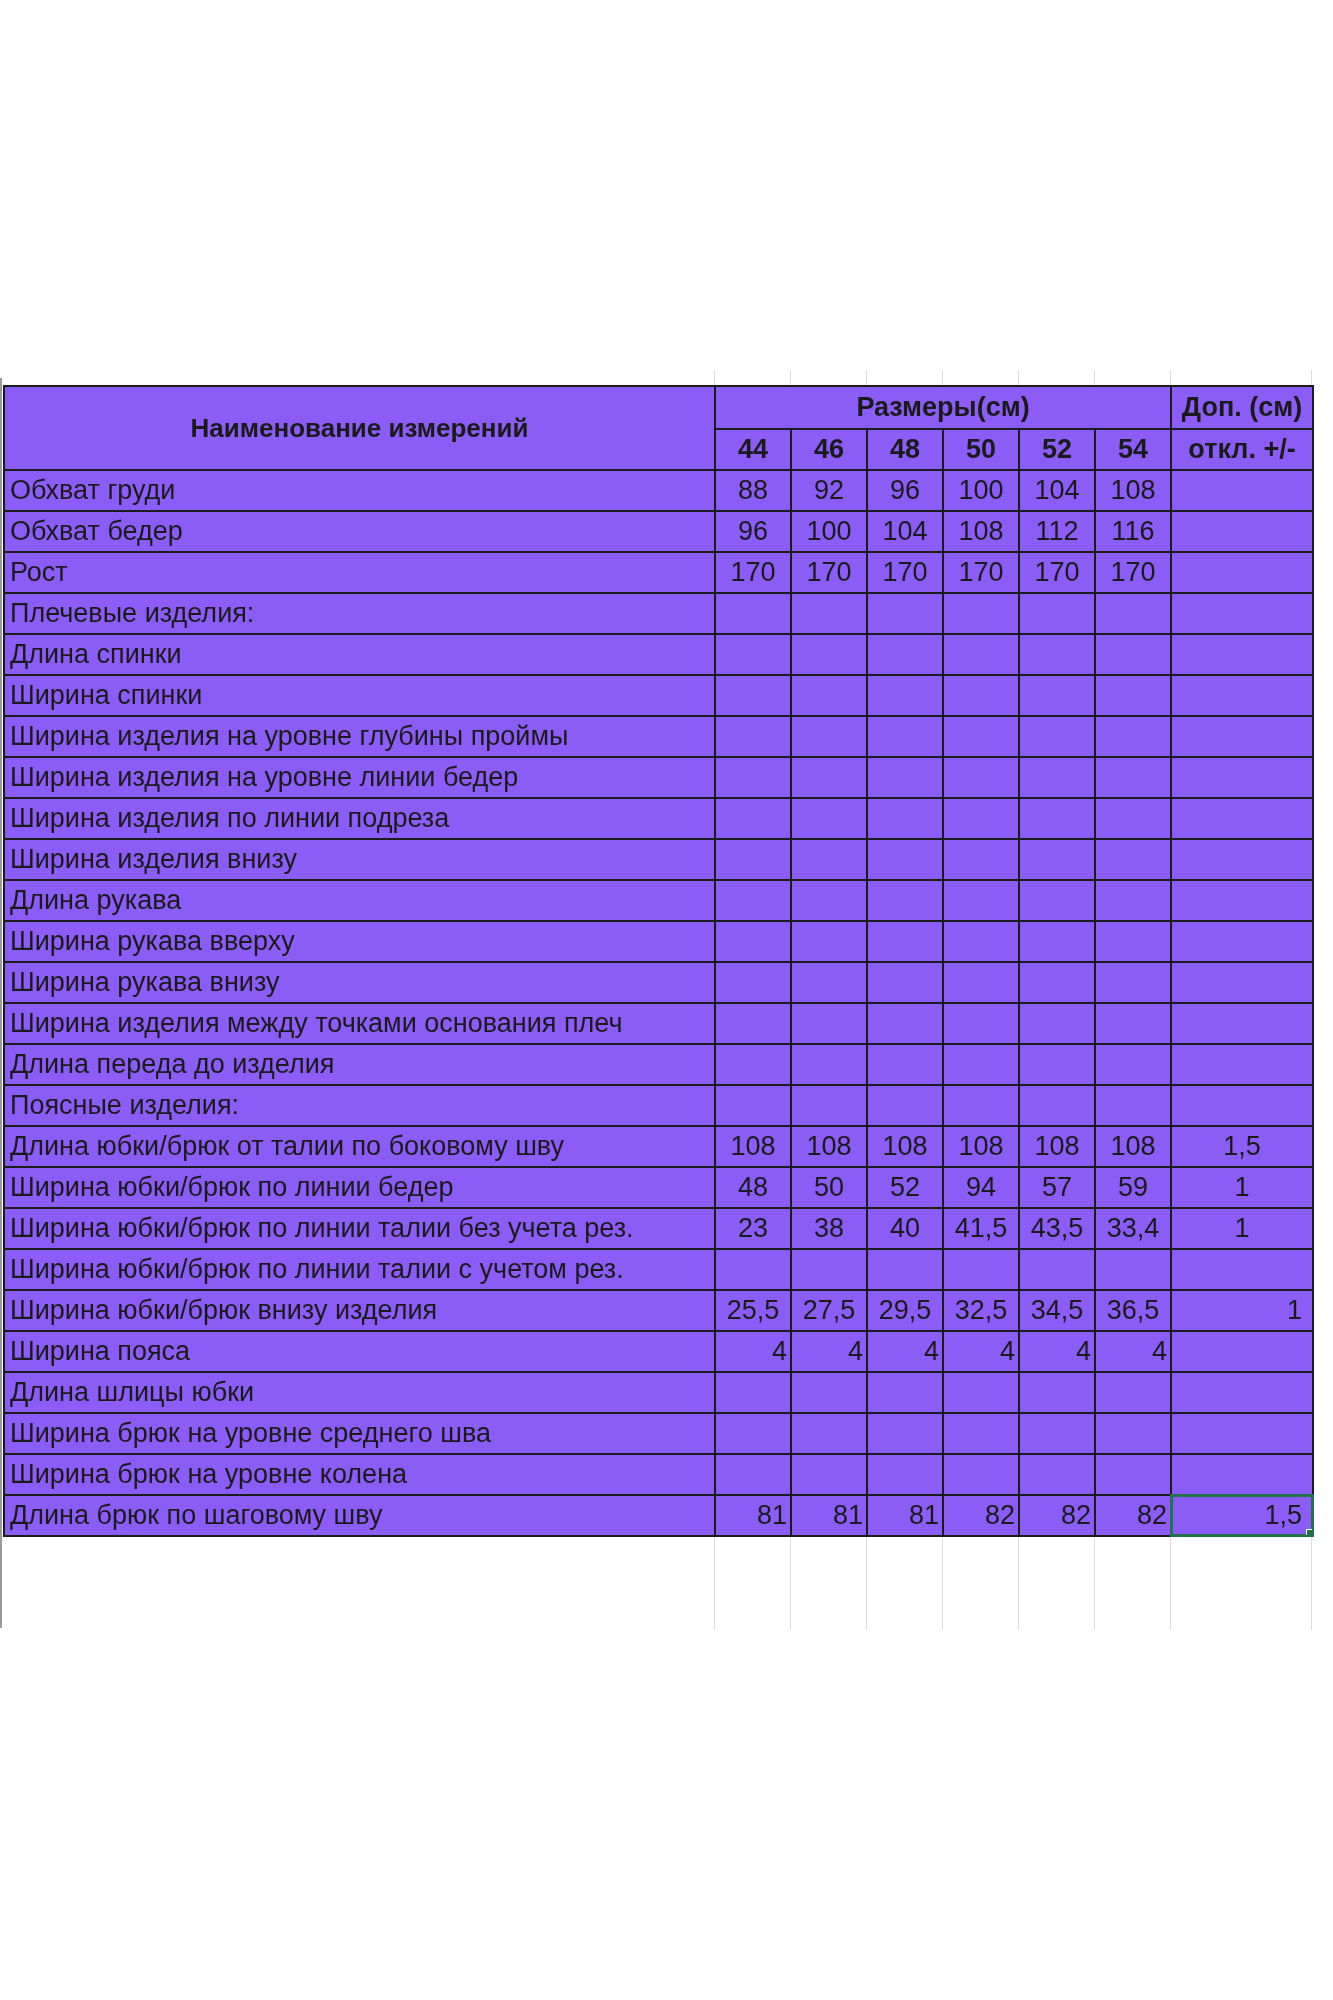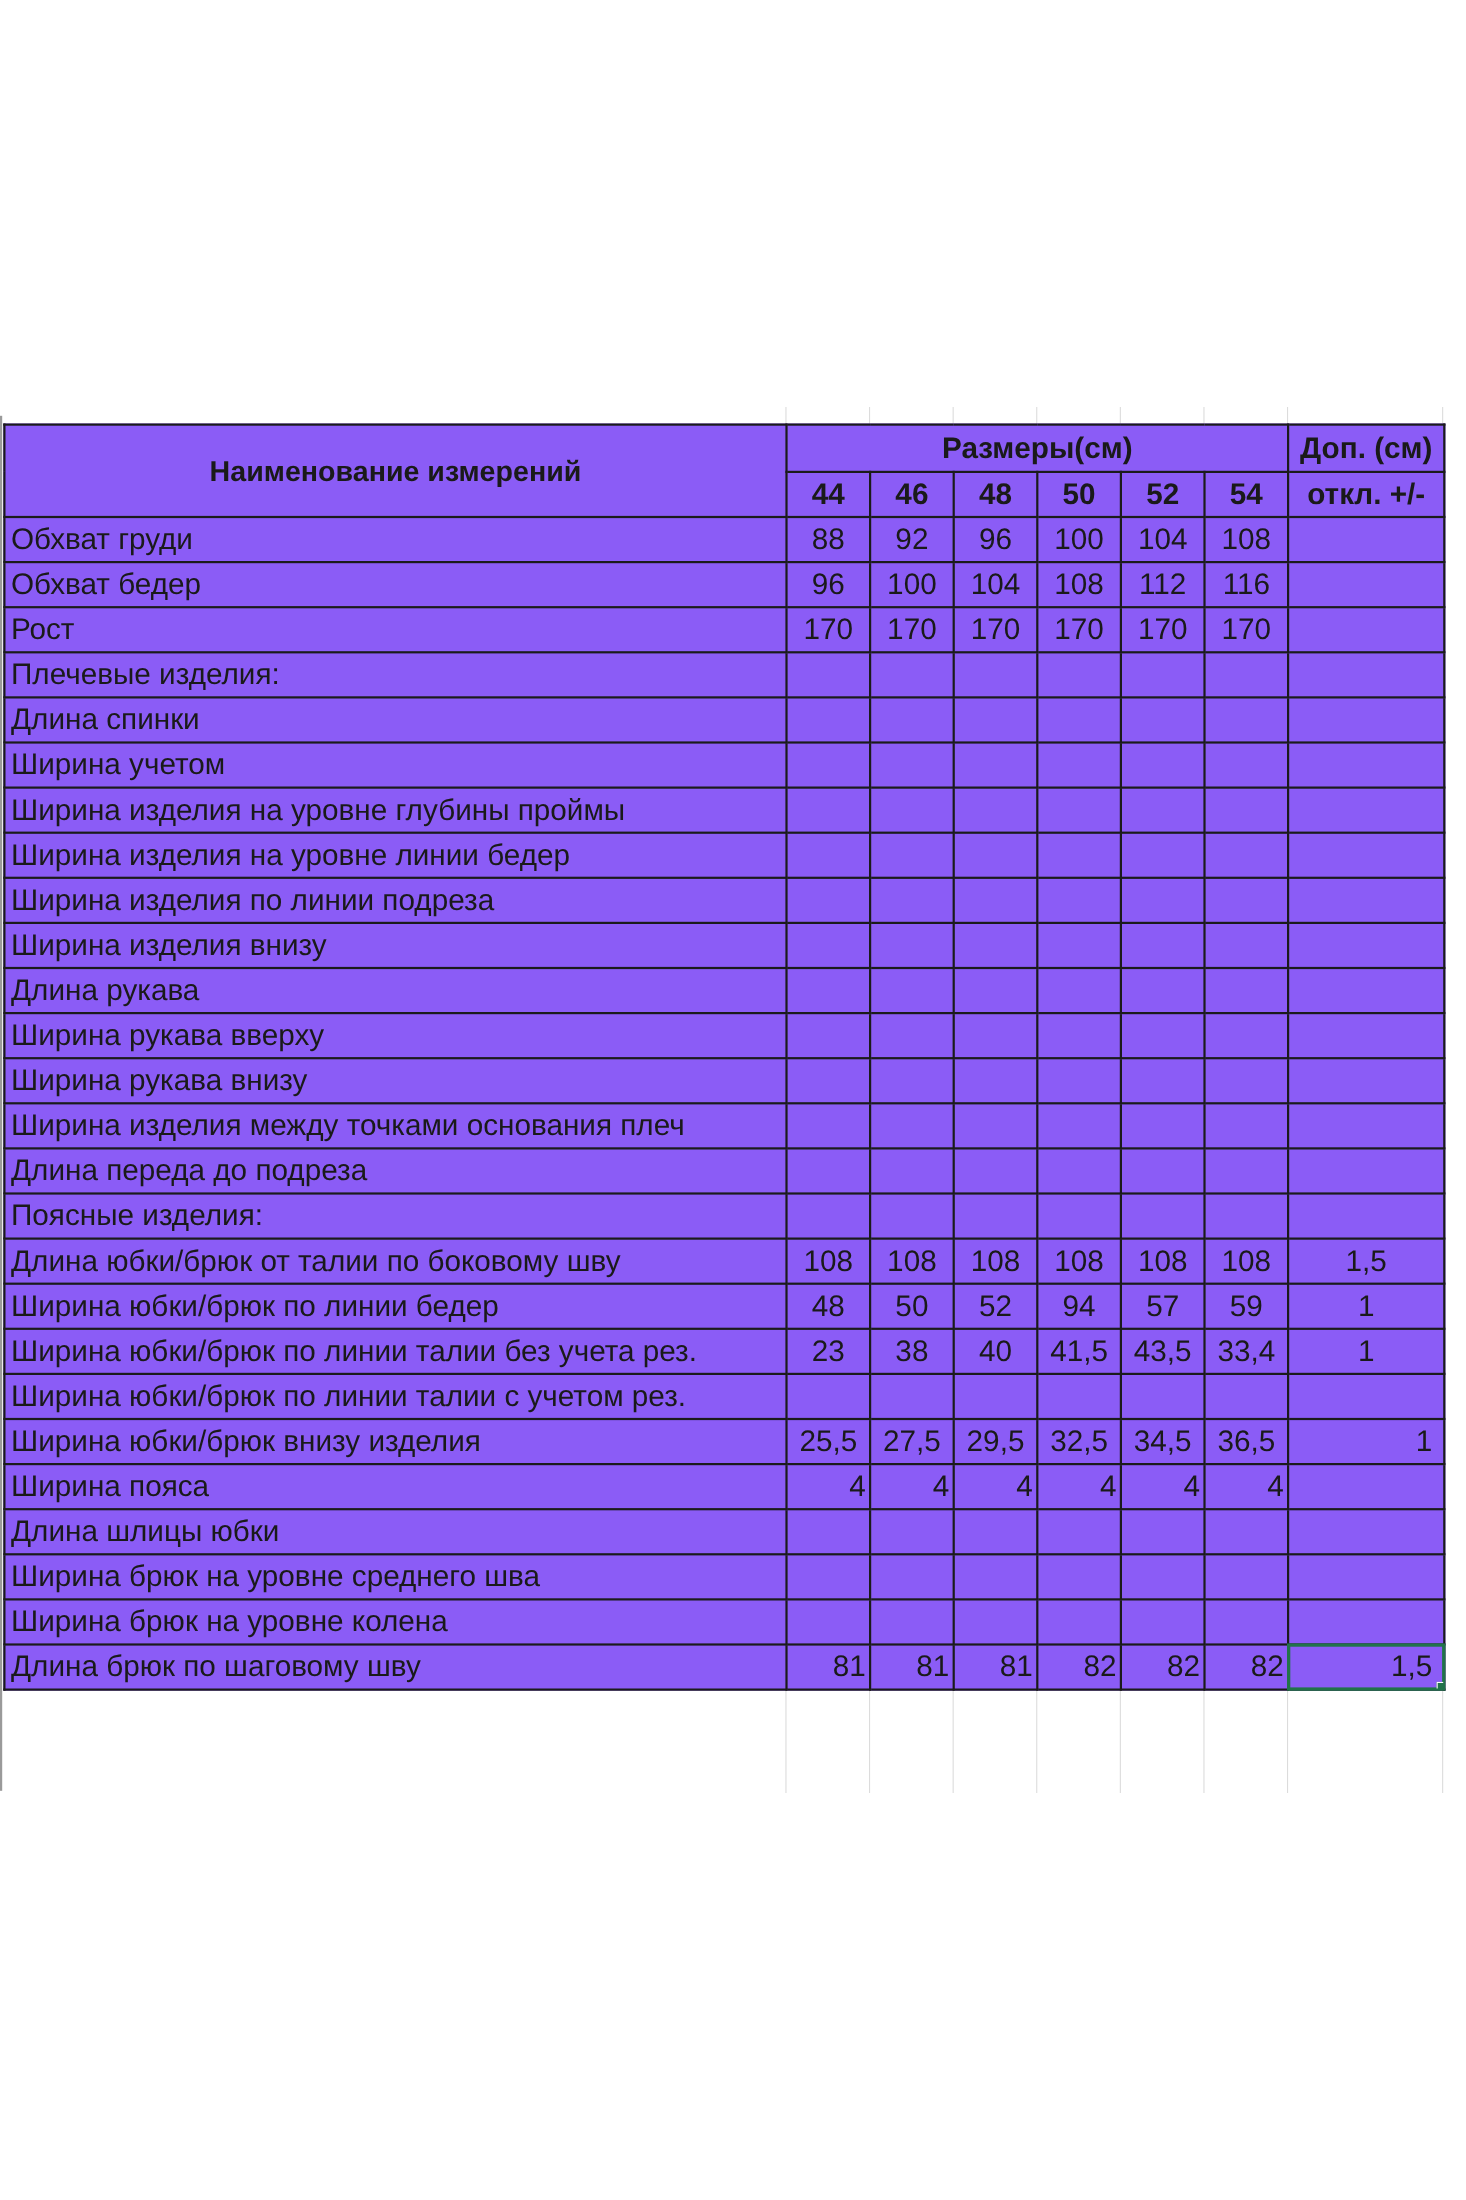--- a/index.html
+++ b/index.html
@@ -180,21 +180,21 @@
         <td class="label">Длина спинки</td>
         <td class="val"></td>
         <td class="val"></td>
         <td class="val"></td>
         <td class="val"></td>
         <td class="val"></td>
         <td class="val"></td>
         <td class="tol"><span></span></td>
       </tr>
       <tr>
-        <td class="label">Ширина учетом</td>
+        <td class="label">Ширина спинки</td>
         <td class="val"></td>
         <td class="val"></td>
         <td class="val"></td>
         <td class="val"></td>
         <td class="val"></td>
         <td class="val"></td>
         <td class="tol"><span></span></td>
       </tr>
       <tr>
         <td class="label">Ширина изделия на уровне глубины проймы</td>
@@ -270,21 +270,21 @@
         <td class="label">Ширина изделия между точками основания плеч</td>
         <td class="val"></td>
         <td class="val"></td>
         <td class="val"></td>
         <td class="val"></td>
         <td class="val"></td>
         <td class="val"></td>
         <td class="tol"><span></span></td>
       </tr>
       <tr>
-        <td class="label">Длина переда до подреза</td>
+        <td class="label">Длина переда до изделия</td>
         <td class="val"></td>
         <td class="val"></td>
         <td class="val"></td>
         <td class="val"></td>
         <td class="val"></td>
         <td class="val"></td>
         <td class="tol"><span></span></td>
       </tr>
       <tr>
         <td class="label section">Поясные изделия:</td>

